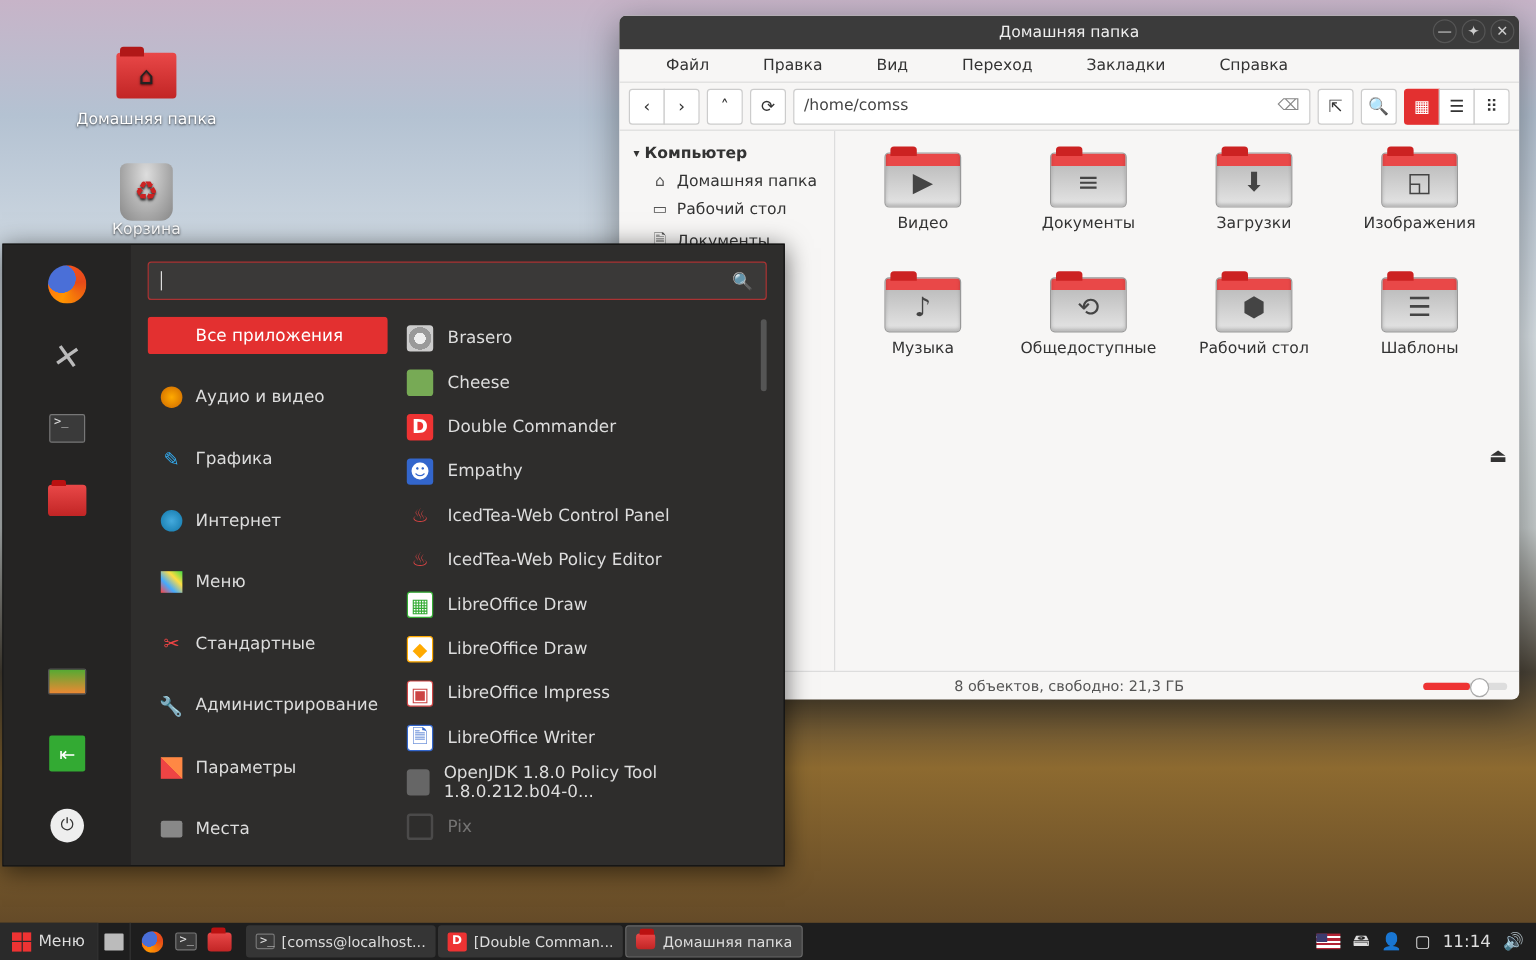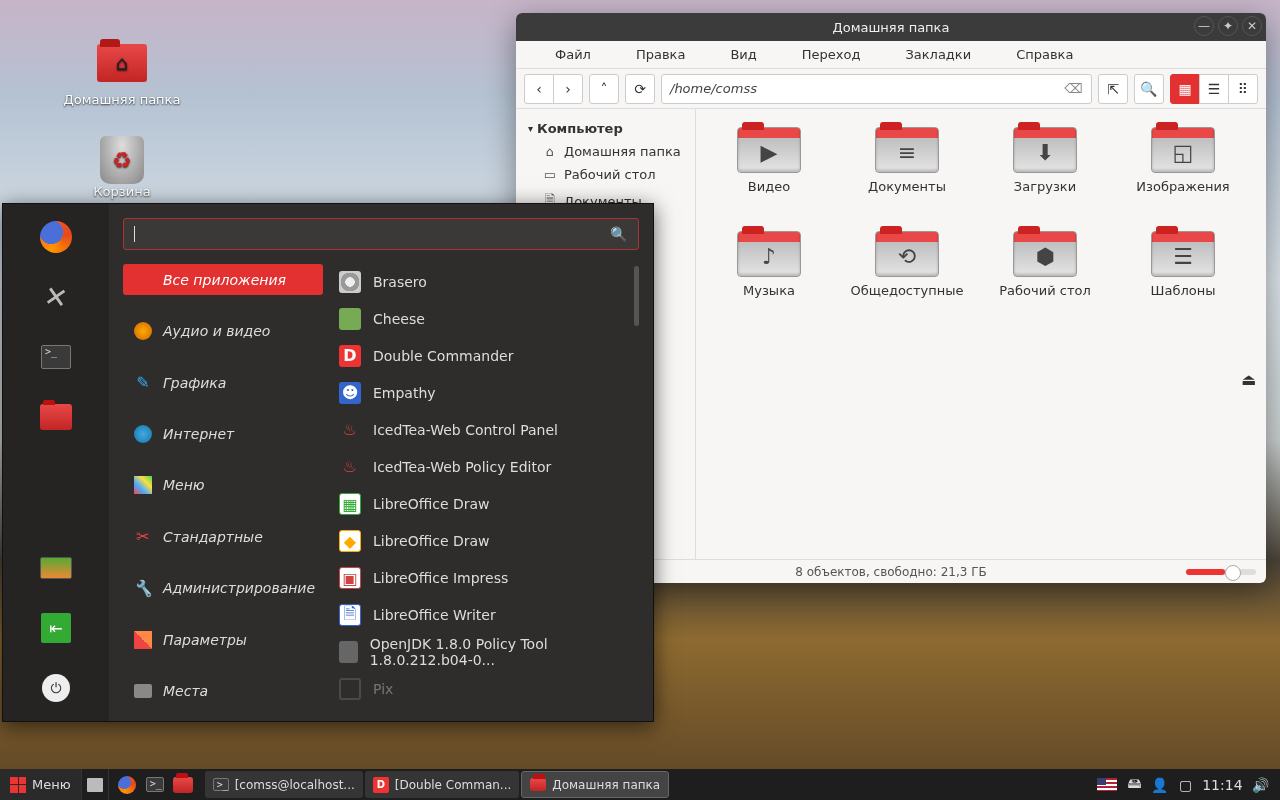--- a/index.html
+++ b/index.html
@@ -20,21 +20,21 @@
 .fm-ctl span{width:20px;height:20px;border:1px solid #555;border-radius:50%;display:flex;align-items:center;justify-content:center;font-size:12px;color:#ccc;cursor:pointer;}
 .fm-menubar{height:28px;display:flex;align-items:center;gap:16px;padding:0 10px;font-size:13px;color:#333;border-bottom:1px solid #ddd;}
 .fm-menubar span{cursor:pointer;margin-left:29px;}
 .fm-toolbar{height:40px;display:flex;align-items:center;gap:6px;padding:4px 8px;border-bottom:1px solid #ddd;}
 .tb-btn{width:30px;height:30px;border:1px solid #ccc;border-radius:3px;background:#fff;display:flex;align-items:center;justify-content:center;font-size:14px;cursor:pointer;color:#333;}
 .tb-group{display:flex;}
 .tb-group .tb-btn{border-radius:0;margin-left:-1px;}
 .tb-group .tb-btn:first-child{border-radius:3px 0 0 3px;margin-left:0;}
 .tb-group .tb-btn:last-child{border-radius:0 3px 3px 0;}
 .tb-btn.active{background:#e33030;color:#fff;border-color:#e33030;}
-.path-bar{flex:1;height:30px;border:1px solid #ccc;border-radius:3px;background:#fff;display:flex;align-items:center;padding:0 8px;font-size:13px;color:#444;font-style:italic;}
+.path-bar{flex:1;height:30px;border:1px solid #ccc;border-radius:3px;background:#fff;display:flex;align-items:center;padding:0 8px;font-size:13px;color:#444;}
 .path-bar .clr{margin-left:auto;color:#888;cursor:pointer;}
 .fm-body{flex:1;display:flex;overflow:hidden;}
 .fm-sidebar{width:180px;border-right:1px solid #ddd;padding:8px 4px;font-size:13px;color:#333;overflow:hidden;}
 .sb-head{font-weight:bold;padding:4px 8px;display:flex;align-items:center;gap:4px;}
 .sb-head:before{content:"▾";font-size:10px;}
 .sb-item{padding:4px 8px 4px 22px;display:flex;align-items:center;gap:6px;cursor:pointer;border-radius:3px;}
 .sb-item .sbi{width:16px;text-align:center;color:#555;}
 .fm-content{flex:1;padding:12px 8px;display:flex;flex-wrap:wrap;align-content:flex-start;gap:4px 8px;position:relative;overflow:hidden;}
 .file-item{width:130px;height:100px;display:flex;flex-direction:column;align-items:center;justify-content:flex-start;gap:6px;font-size:13px;color:#333;cursor:pointer;text-align:center;}
 .file-item .fi-icon{width:64px;height:52px;position:relative;}
@@ -59,21 +59,21 @@
 .folder-icon-sm{width:32px;height:26px;background:linear-gradient(#e94848,#c22525);border-radius:3px;position:relative;}
 .folder-icon-sm:before{content:"";position:absolute;top:-4px;left:3px;width:12px;height:5px;background:#b11;border-radius:2px 2px 0 0;}
 .display-icon{width:32px;height:22px;background:linear-gradient(#5a3,#e83);border:1px solid #555;border-radius:2px;}
 .exit-icon{width:30px;height:30px;background:#3a3;border-radius:2px;display:flex;align-items:center;justify-content:center;color:#fff;font-size:16px;}
 .shutdown-icon{width:28px;height:28px;border-radius:50%;background:#eee;display:flex;align-items:center;justify-content:center;color:#333;font-size:14px;}
 .menu-right{flex:1;display:flex;flex-direction:column;padding:14px;}
 .search-box{height:32px;border:1px solid #a33;border-radius:3px;background:#3a3938;display:flex;align-items:center;padding:0 10px;color:#ccc;}
 .search-box .cursor-line{width:1px;height:16px;background:#ddd;}
 .search-box .sicon{margin-left:auto;color:#bbb;font-size:14px;}
 .cat-app{flex:1;display:flex;margin-top:14px;overflow:hidden;}
-.cats{width:200px;display:flex;flex-direction:column;gap:20px;font-style:italic;}
+.cats{width:200px;display:flex;flex-direction:column;gap:20px;}
 .cat{height:36px;display:flex;align-items:center;gap:10px;padding:0 10px;color:#ddd;font-size:14px;cursor:pointer;border-radius:3px;}
 .cat.active{background:#e33030;color:#fff;}
 .cat .ci{width:20px;height:20px;display:flex;align-items:center;justify-content:center;font-size:16px;}
 .apps{flex:1;display:flex;flex-direction:column;gap:2px;padding-left:8px;overflow:hidden;position:relative;}
 .app{height:36px;display:flex;align-items:center;gap:12px;padding:0 8px;color:#ddd;font-size:14px;cursor:pointer;}
 .app:last-child{opacity:.4;align-items:center;}
 .app .ai{width:22px;height:22px;display:flex;align-items:center;justify-content:center;font-size:16px;border-radius:3px;}
 .apps-scroll{position:absolute;right:0;top:2px;width:5px;height:60px;background:#555;border-radius:3px;}
 
 .taskbar{position:absolute;left:0;bottom:0;width:100%;height:31px;background:#1e1e1e;display:flex;align-items:center;color:#ddd;font-size:13px;}

